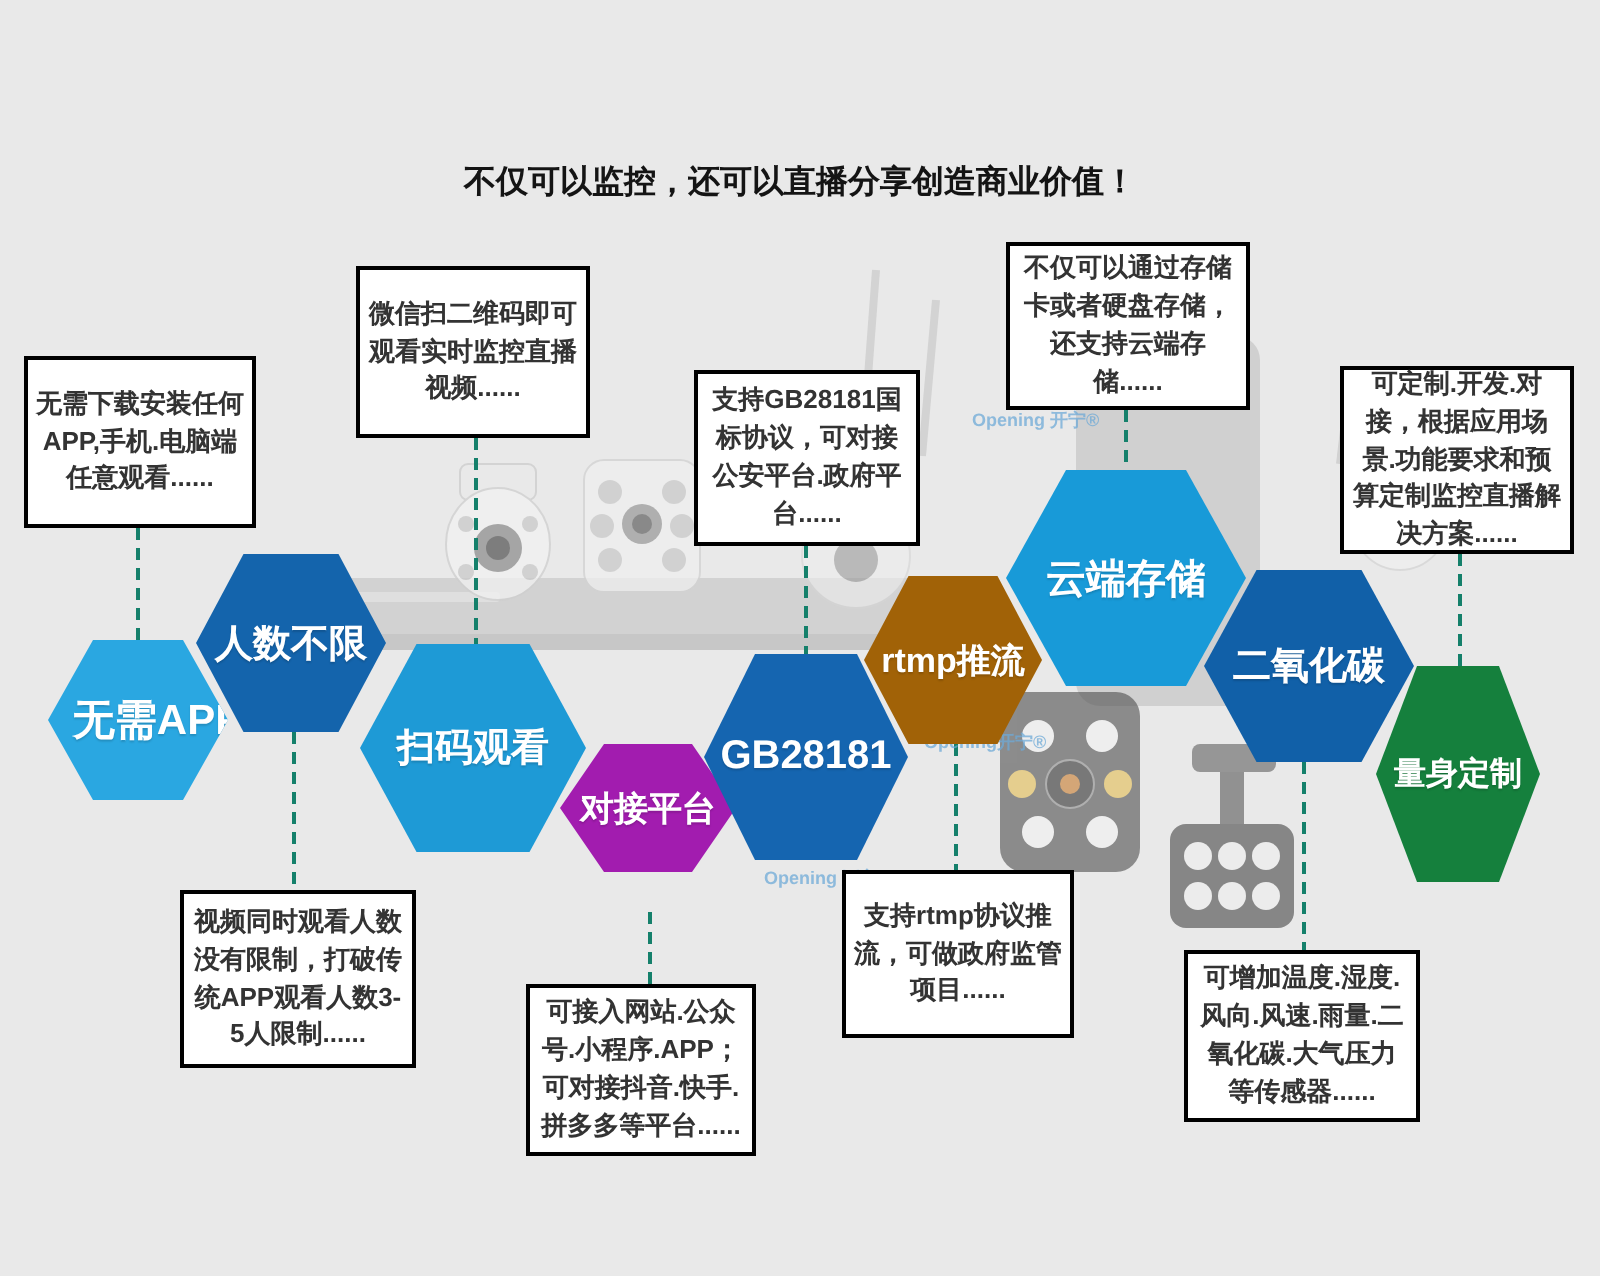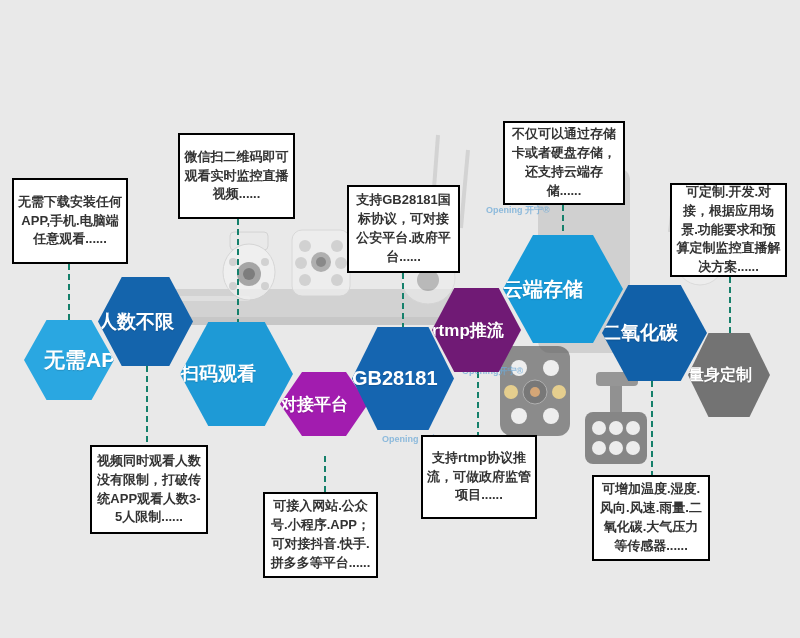--- a/index.html
+++ b/index.html
@@ -11,21 +11,21 @@
   .page-title{
     position:absolute;left:0;top:31px;width:100%;text-align:center;
     font-size:26px;font-weight:bold;color:#F7941D;letter-spacing:1px;z-index:4;
   }
   .page-subtitle{
     position:absolute;left:0;top:81px;width:100%;text-align:center;
     font-size:16px;font-weight:bold;color:#141414;z-index:4;
   }
 
   .hex{
-    position:absolute;display:flex;align-items:center;justify-content:flex-start;
+    position:absolute;display:flex;align-items:center;justify-content:center;
     clip-path:polygon(25% 0%,75% 0%,100% 50%,75% 100%,25% 100%,0% 50%);
   }
   .hex span{
     color:#ffffff;font-weight:bold;white-space:nowrap;
     text-shadow:0 1px 1px rgba(0,0,0,0.15);
   }
 
   .callout{
     position:absolute;background:#ffffff;border:2px solid #000000;
     display:flex;align-items:center;justify-content:center;
@@ -122,20 +122,21 @@
       <rect x="585" y="412" width="62" height="52" rx="8" fill="#454545"></rect>
       <circle cx="599" cy="428" r="7" fill="#efefef"></circle>
       <circle cx="616" cy="428" r="7" fill="#efefef"></circle>
       <circle cx="633" cy="428" r="7" fill="#efefef"></circle>
       <circle cx="599" cy="448" r="7" fill="#efefef"></circle>
       <circle cx="616" cy="448" r="7" fill="#efefef"></circle>
       <circle cx="633" cy="448" r="7" fill="#efefef"></circle>
     </g>
   </svg>
 
+  <div class="page-subtitle">不仅可以监控，还可以直播分享创造商业价值！</div>
 
   <div id="connectors">
       <div class="connector" style="left: 68px; top: 264px; height: 57px;"></div>
       <div class="connector" style="left: 146px; top: 366px; height: 79px;"></div>
       <div class="connector" style="left: 237px; top: 219px; height: 103px;"></div>
       <div class="connector" style="left: 324px; top: 456px; height: 36px;"></div>
       <div class="connector" style="left: 402px; top: 273px; height: 55px;"></div>
       <div class="connector" style="left: 477px; top: 372px; height: 63px;"></div>
       <div class="connector" style="left: 562px; top: 205px; height: 31px;"></div>
       <div class="connector" style="left: 651px; top: 381px; height: 94px;"></div>
@@ -150,30 +151,30 @@
       </div>
       <div class="hex" style="left: 180px; top: 322px; width: 113px; height: 104px; background: rgb(30, 154, 214); z-index: 4;">
         <span style="font-size: 19px;">扫码观看</span>
       </div>
       <div class="hex" style="left: 280px; top: 372px; width: 88px; height: 64px; background: #a21caf; z-index: 3;">
         <span style="font-size: 17px;">对接平台</span>
       </div>
       <div class="hex" style="left: 352px; top: 327px; width: 102px; height: 103px; background: rgb(21, 101, 176); z-index: 4;">
         <span style="font-size: 20px;">GB28181</span>
       </div>
-      <div class="hex" style="left: 432px; top: 288px; width: 89px; height: 84px; background: #701a75; z-index: 3;">
+      <div class="hex" style="left: 432px; top: 288px; width: 89px; height: 84px; background: #a16207; z-index: 3;">
         <span style="font-size: 17px;">rtmp推流</span>
       </div>
       <div class="hex" style="left: 503px; top: 235px; width: 120px; height: 108px; background: rgb(24, 154, 216); z-index: 4;">
         <span style="font-size: 20px;">云端存储</span>
       </div>
       <div class="hex" style="left: 602px; top: 285px; width: 105px; height: 96px; background: rgb(17, 96, 168); z-index: 4;">
         <span style="font-size: 19px;">二氧化碳</span>
       </div>
-      <div class="hex" style="left: 688px; top: 333px; width: 82px; height: 84px; background: #737373; z-index: 3;">
+      <div class="hex" style="left: 688px; top: 333px; width: 82px; height: 108px; background: #15803d; z-index: 3;">
         <span style="font-size: 16px;">量身定制</span>
       </div>
     </div>
   <div id="callouts">
       <div class="callout" style="left: 12px; top: 178px; width: 116px; height: 86px;">
         <p>无需下载安装任何APP,手机.电脑端任意观看......</p>
       </div>
       <div class="callout" style="left: 178px; top: 133px; width: 117px; height: 86px;">
         <p>微信扫二维码即可观看实时监控直播视频......</p>
       </div>

